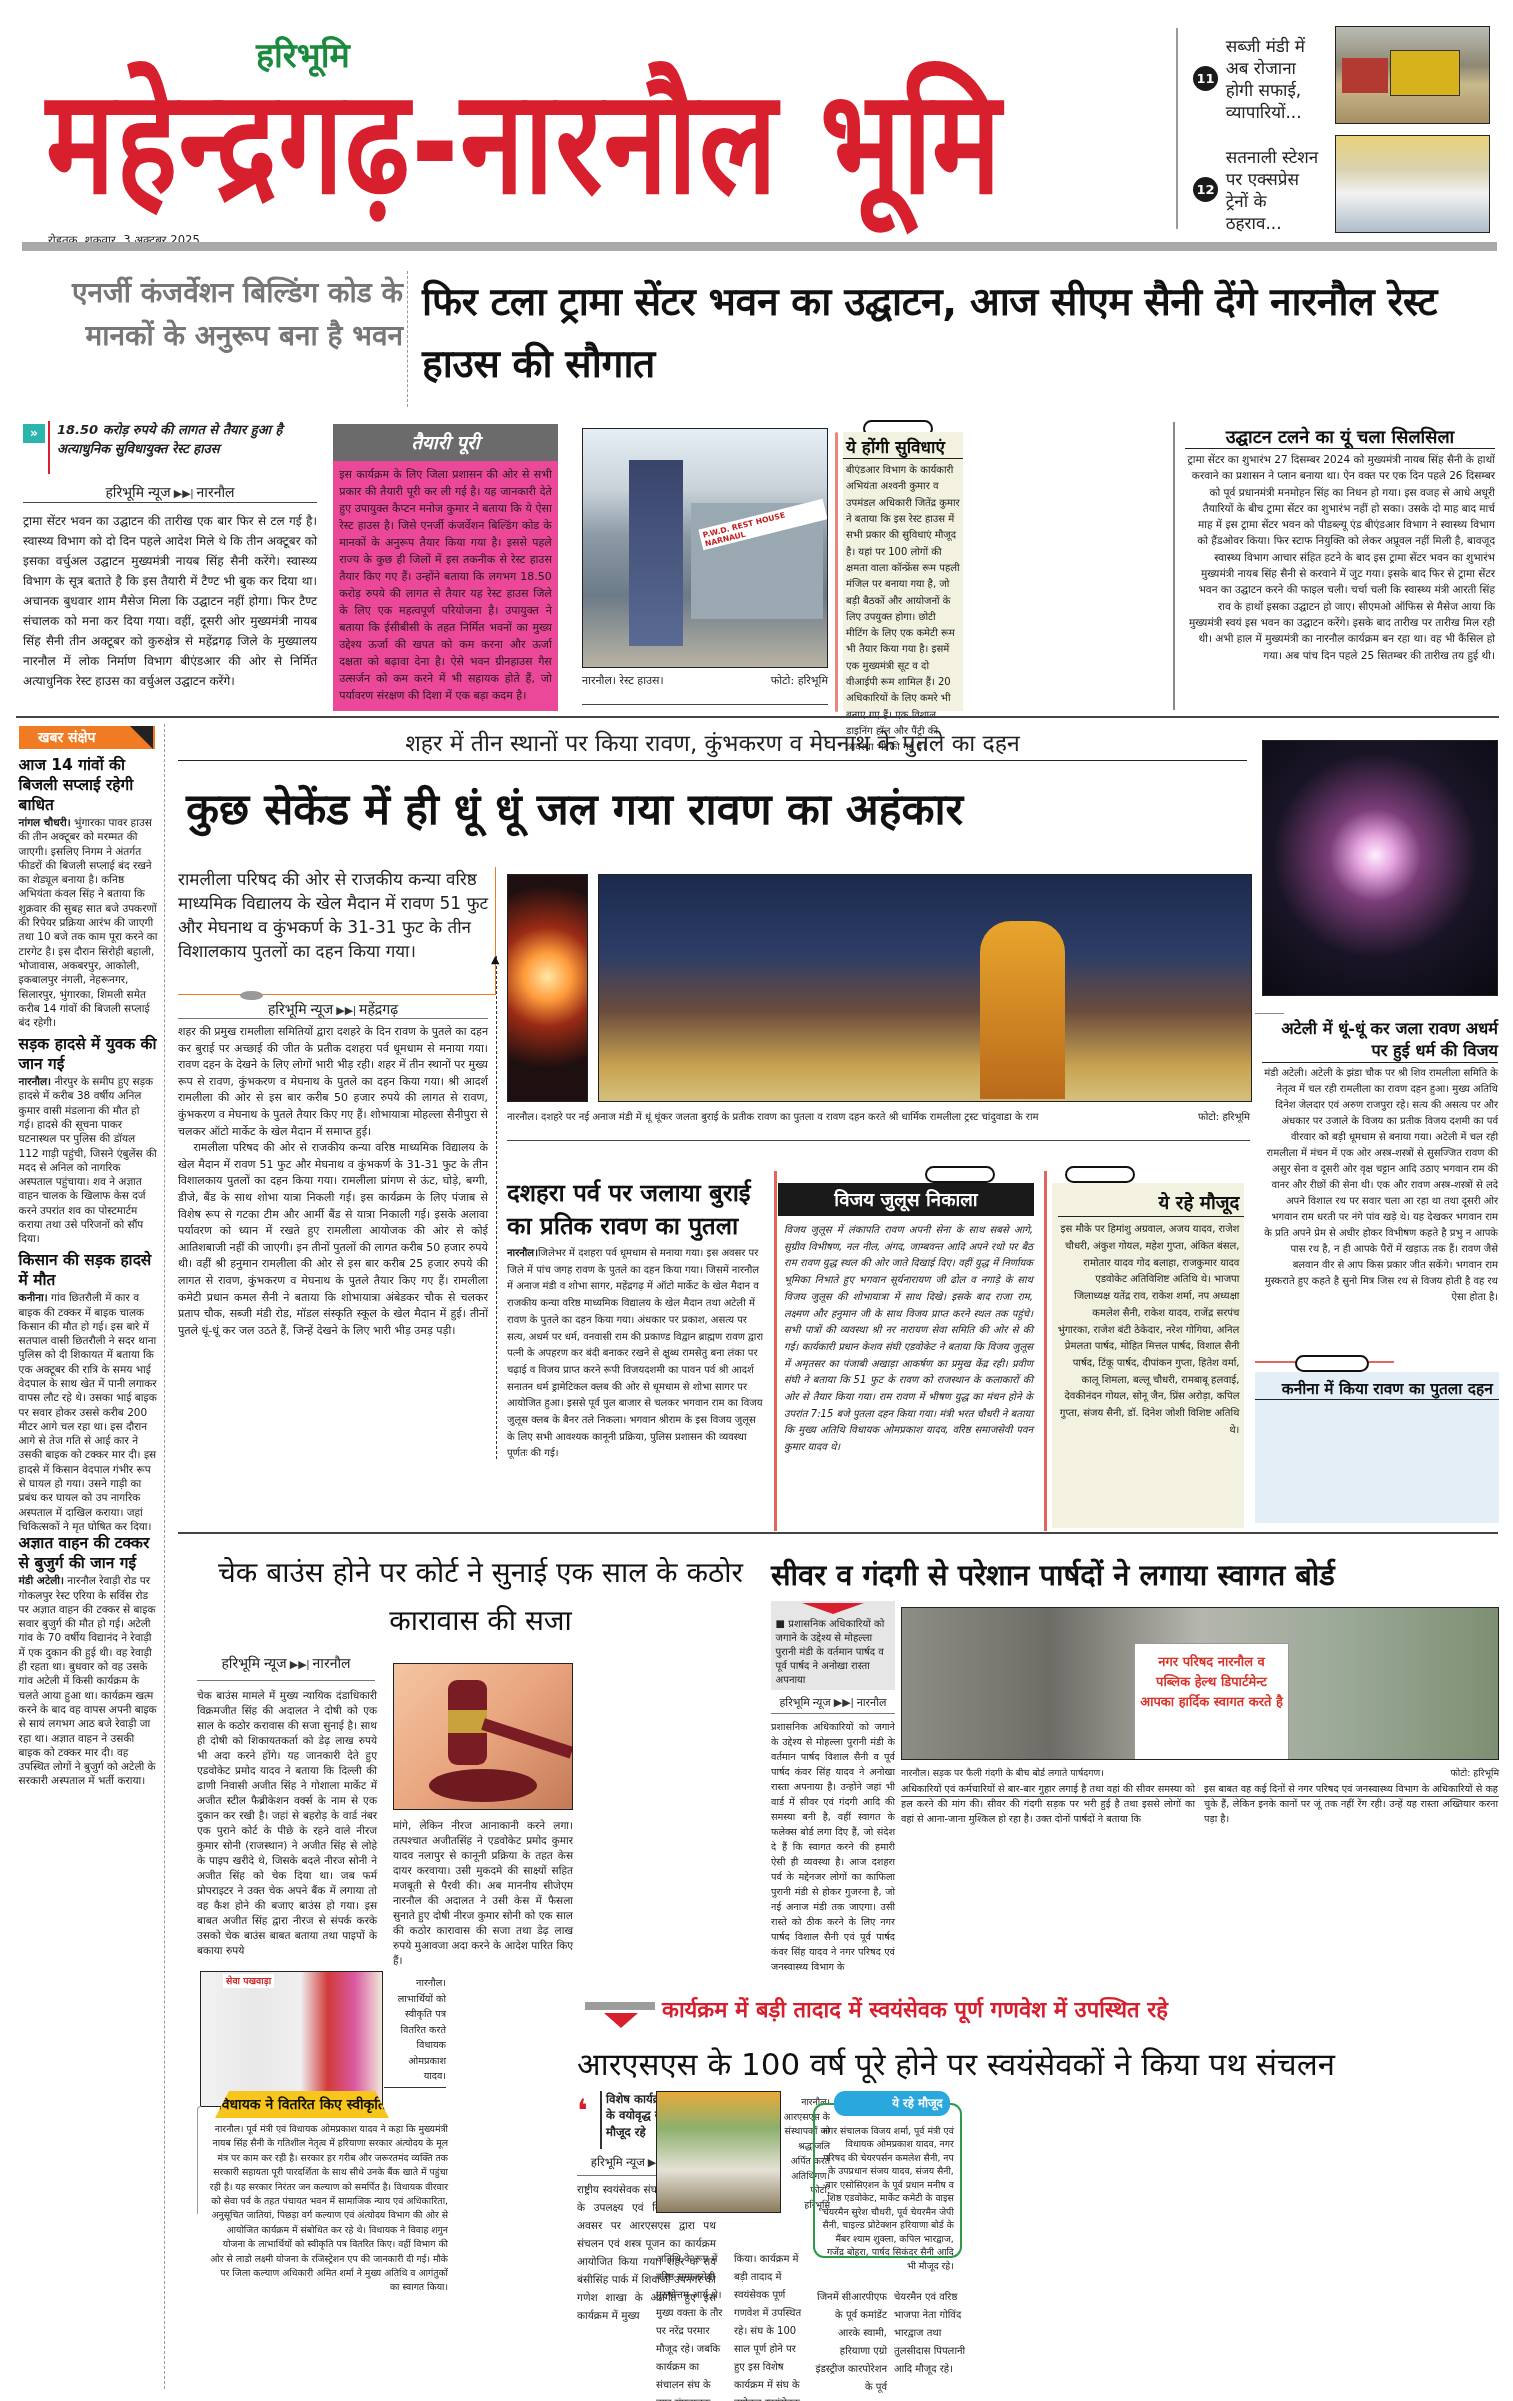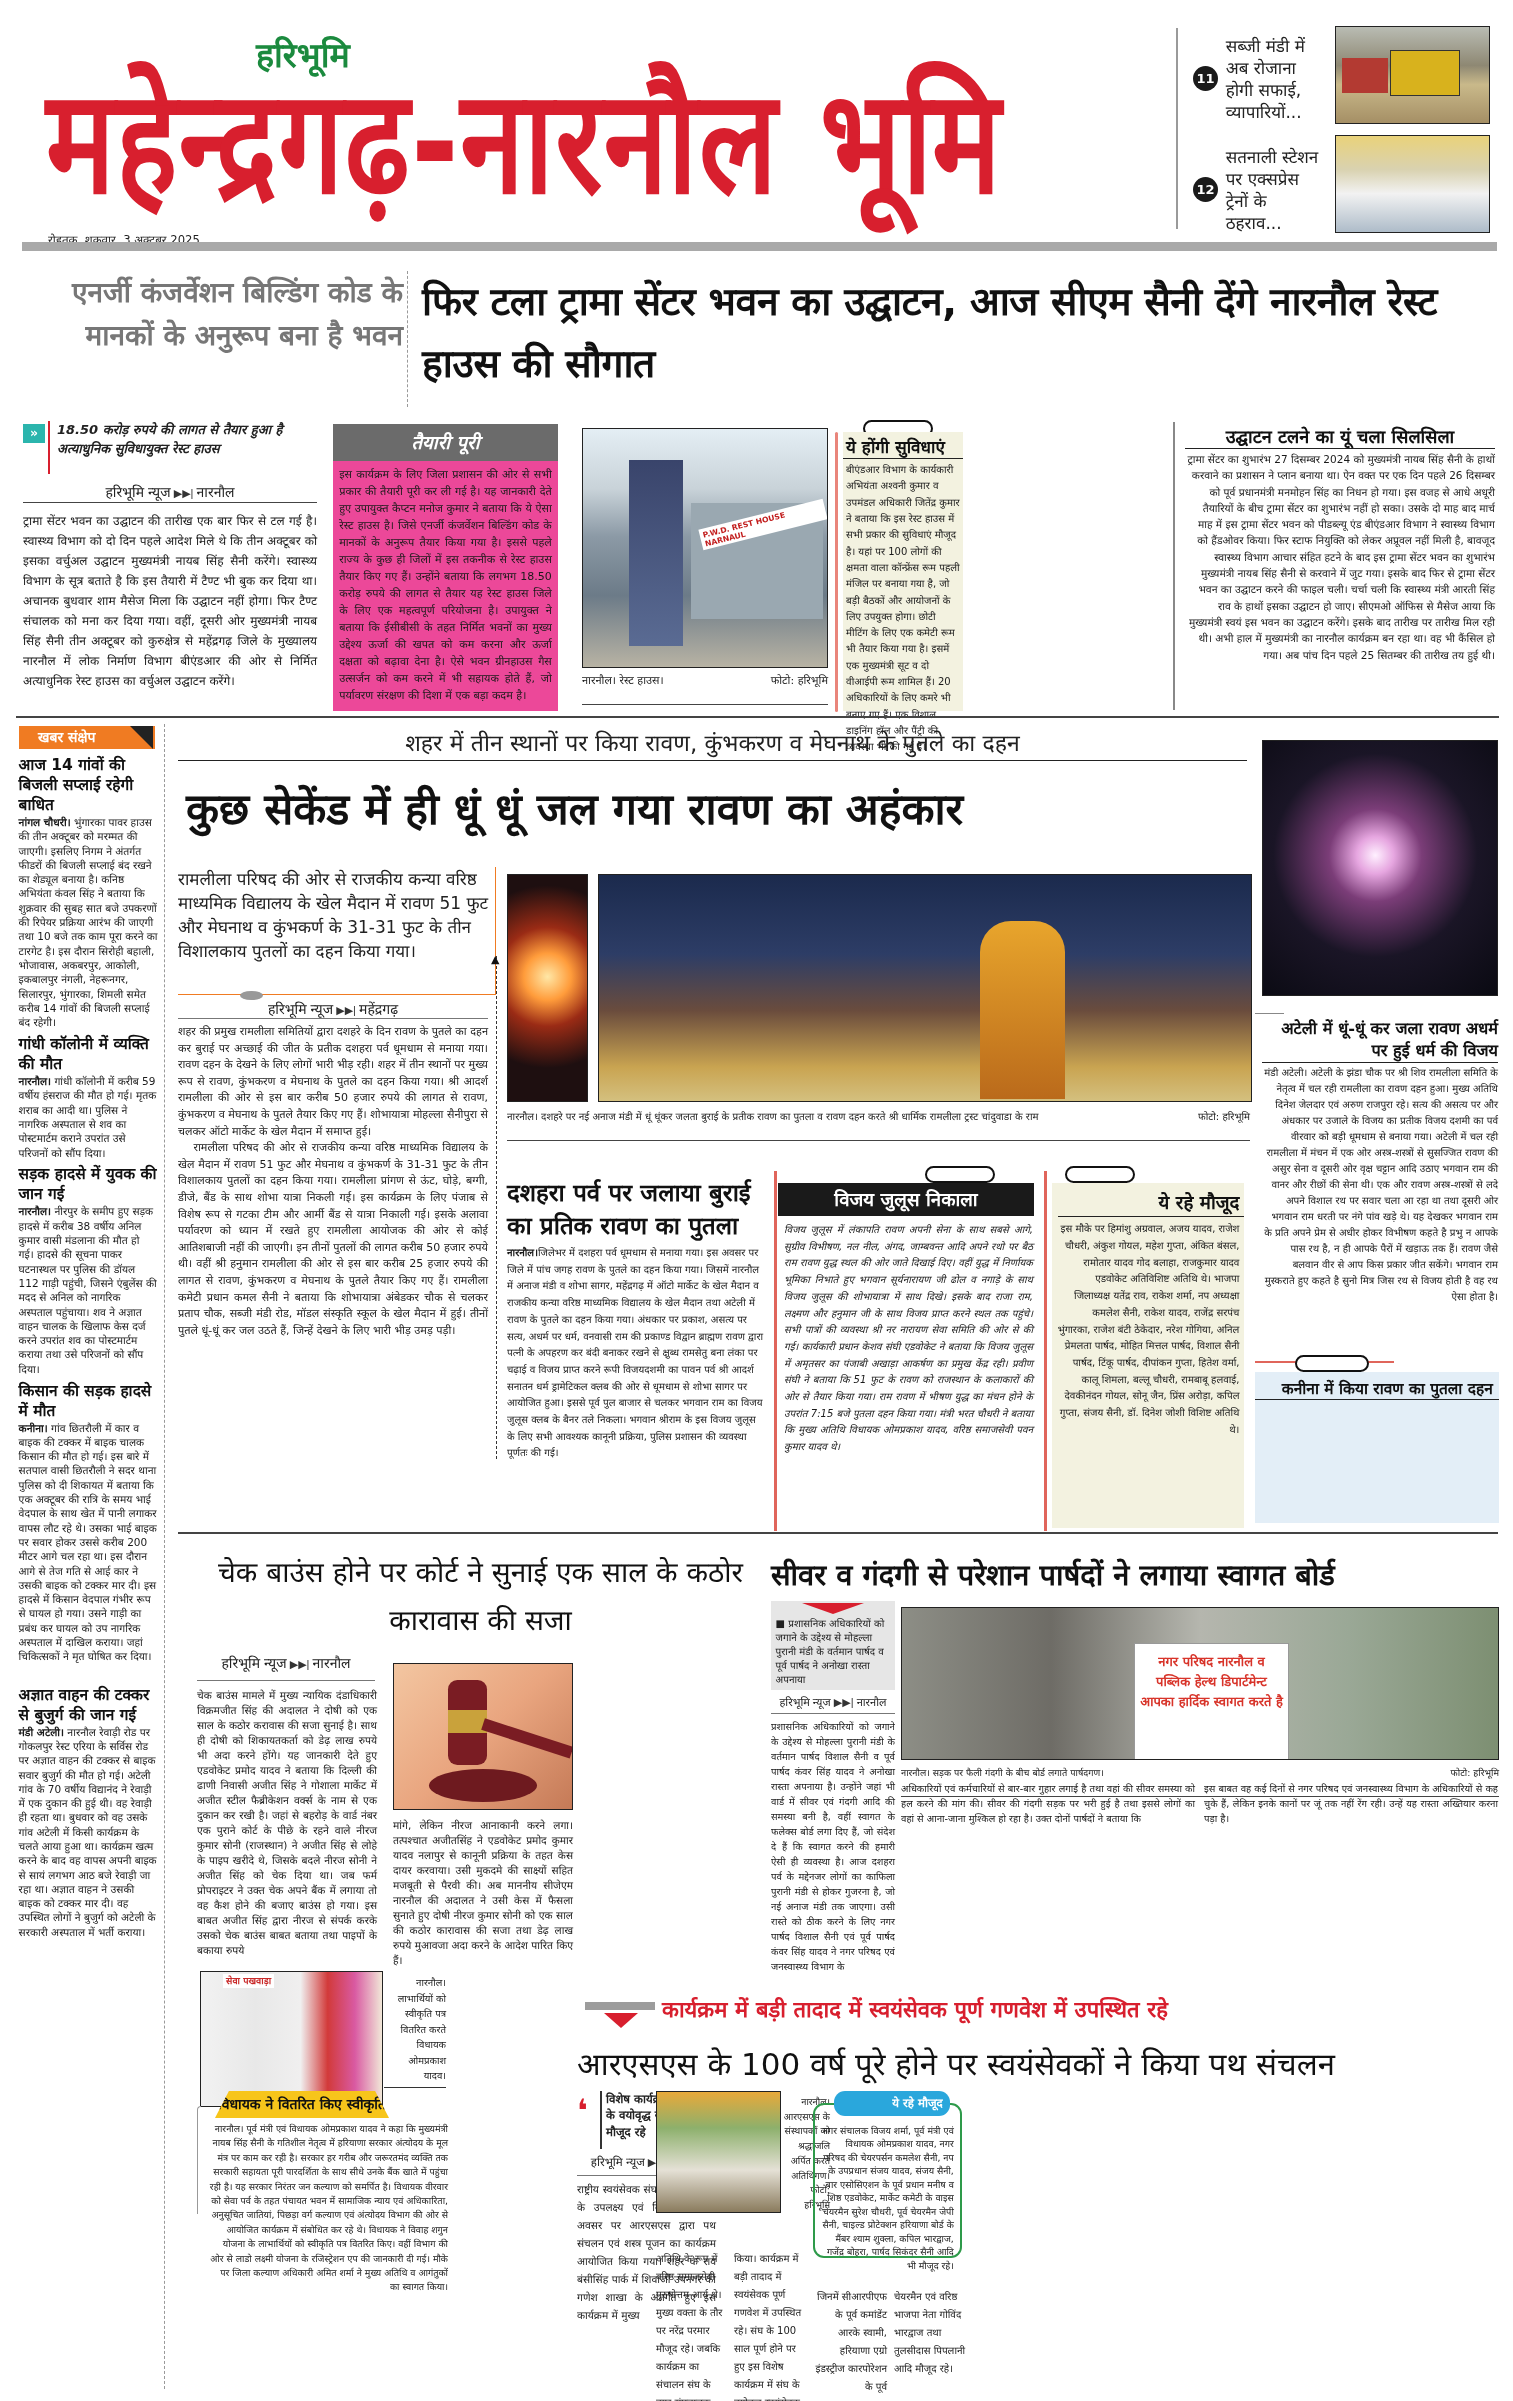--- a/index.html
+++ b/index.html
@@ -89,28 +89,24 @@
 <div class="abs" style="left:18.6px;top:726px;width:136px;height:23px;background:#f07b22;color:#fff;font-weight:bold;font-size:14px;padding-left:19.4px;line-height:23px">खबर संक्षेप</div>
 <div class="abs" style="left:130px;top:726px;width:0;height:0;border-left:23px solid transparent;border-top:23px solid #222"></div>
 <div class="abs dashv" style="left:164px;top:724px;height:1665px"></div>
 
 <div class="abs" style="left:18.6px;top:755px;width:139px">
   <div style="margin-bottom:4.6px">
     <div class="hbold" style="font-size:15.5px;line-height:20px">आज 14 गांवों की बिजली सप्लाई रहेगी बाधित</div>
     <p class="body" style="font-size:10.5px;line-height:14.3px;text-align:left"><b>नांगल चौधरी।</b> <span>भुंगारका पावर हाउस की तीन अक्टूबर को मरम्मत की जाएगी। इसलिए निगम ने अंतर्गत फीडरों की बिजली सप्लाई बंद रखने का शेड्यूल बनाया है। कनिष्ठ अभियंता कंवल सिंह ने बताया कि शुक्रवार की सुबह सात बजे उपकरणों की रिपेयर प्रक्रिया आरंभ की जाएगी तथा 10 बजे तक काम पूरा करने का टारगेट है। इस दौरान सिरोही बहाली, भोजावास, अकबरपुर, आकोली, इकबालपुर नंगली, नेहरूनगर, सिलारपुर, भुंगारका, शिमली समेत करीब 14 गांवों की बिजली सप्लाई बंद रहेगी।</span></p>
   </div>
   <div style="margin-bottom:4.6px">
-    <div class="hbold" style="font-size:15.5px;line-height:20px">गांधी कॉलोनी में व्यक्ति की मौत</div>
-    <p class="body" style="font-size:10.5px;line-height:14.3px;text-align:left"><b>नारनौल।</b> <span>गांधी कॉलोनी में करीब 59 वर्षीय हंसराज की मौत हो गई। मृतक शराब का आदी था। पुलिस ने नागरिक अस्पताल से शव का पोस्टमार्टम कराने उपरांत उसे परिजनों को सौंप दिया।</span></p>
-  </div>
-  <div style="margin-bottom:4.6px">
     <div class="hbold" style="font-size:15.5px;line-height:20px">सड़क हादसे में युवक की जान गई</div>
     <p class="body" style="font-size:10.5px;line-height:14.3px;text-align:left"><b>नारनौल।</b> <span>नीरपुर के समीप हुए सड़क हादसे में करीब 38 वर्षीय अनिल कुमार वासी मंडलाना की मौत हो गई। हादसे की सूचना पाकर घटनास्थल पर पुलिस की डॉयल 112 गाड़ी पहुंची, जिसने एंबुलेंस की मदद से अनिल को नागरिक अस्पताल पहुंचाया। शव ने अज्ञात वाहन चालक के खिलाफ केस दर्ज करने उपरांत शव का पोस्टमार्टम कराया तथा उसे परिजनों को सौंप दिया।</span></p>
   </div>
-  <div style="margin-bottom:21px">
+  <div style="margin-bottom:0">
     <div class="hbold" style="font-size:15.5px;line-height:20px">किसान की सड़क हादसे में मौत</div>
     <p class="body" style="font-size:10.5px;line-height:14.3px;text-align:left"><b>कनीना।</b> <span>गांव छितरौली में कार व बाइक की टक्कर में बाइक चालक किसान की मौत हो गई। इस बारे में सतपाल वासी छितरौली ने सदर थाना पुलिस को दी शिकायत में बताया कि एक अक्टूबर की रात्रि के समय भाई वेदपाल के साथ खेत में पानी लगाकर वापस लौट रहे थे। उसका भाई बाइक पर सवार होकर उससे करीब 200 मीटर आगे चल रहा था। इस दौरान आगे से तेज गति से आई कार ने उसकी बाइक को टक्कर मार दी। इस हादसे में किसान वेदपाल गंभीर रूप से घायल हो गया। उसने गाड़ी का प्रबंध कर घायल को उप नागरिक अस्पताल में दाखिल कराया। जहां चिकित्सकों ने मृत घोषित कर दिया।</span></p>
   </div>
   <div>
     <div class="hbold" style="font-size:15.5px;line-height:20px">अज्ञात वाहन की टक्कर से बुजुर्ग की जान गई</div>
     <p class="body" style="font-size:10.5px;line-height:14.3px;text-align:left"><b>मंडी अटेली।</b> <span>नारनौल रेवाड़ी रोड पर गोकलपुर रेस्ट एरिया के सर्विस रोड पर अज्ञात वाहन की टक्कर से बाइक सवार बुजुर्ग की मौत हो गई। अटेली गांव के 70 वर्षीय विद्यानंद ने रेवाड़ी में एक दुकान की हुई थी। वह रेवाड़ी ही रहता था। बुधवार को वह उसके गांव अटेली में किसी कार्यक्रम के चलते आया हुआ था। कार्यक्रम खत्म करने के बाद वह वापस अपनी बाइक से सायं लगभग आठ बजे रेवाड़ी जा रहा था। अज्ञात वाहन ने उसकी बाइक को टक्कर मार दी। वह उपस्थित लोगों ने बुजुर्ग को अटेली के सरकारी अस्पताल में भर्ती कराया।</span></p>
   </div>
 </div>
 
 <div class="abs" style="left:178px;top:726px;width:1069px;text-align:center;font-size:23px;line-height:34px;color:#222;border-bottom:0.8px solid #222">शहर में तीन स्थानों पर किया रावण, कुंभकरण व मेघनाथ के पुतले का दहन</div>

